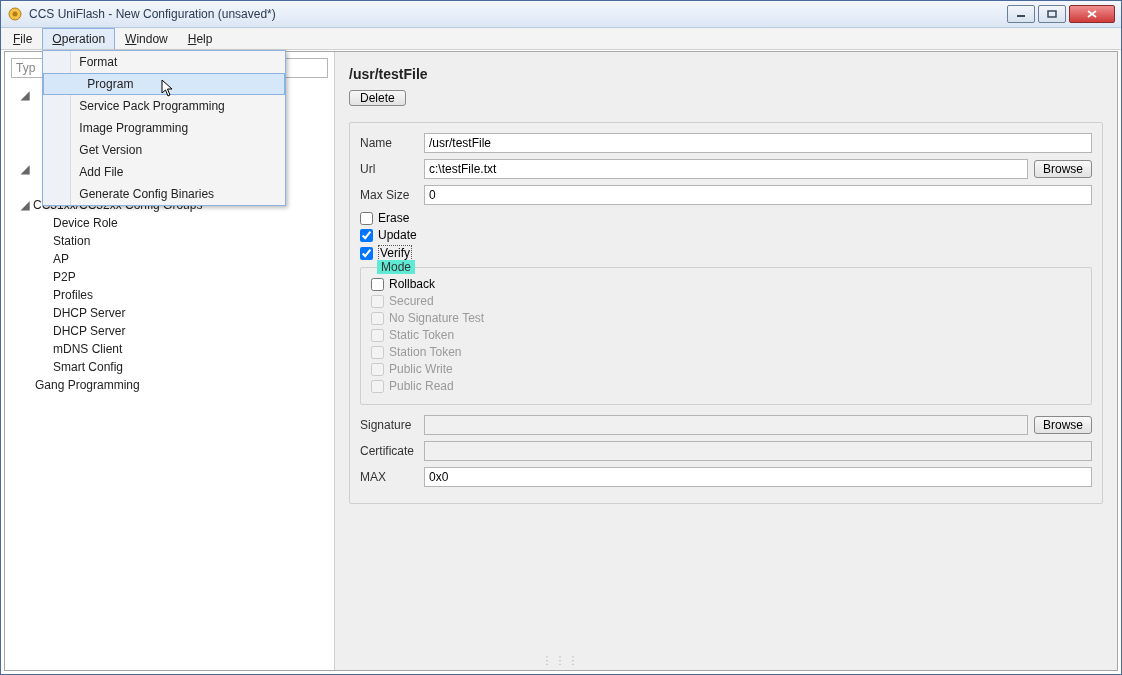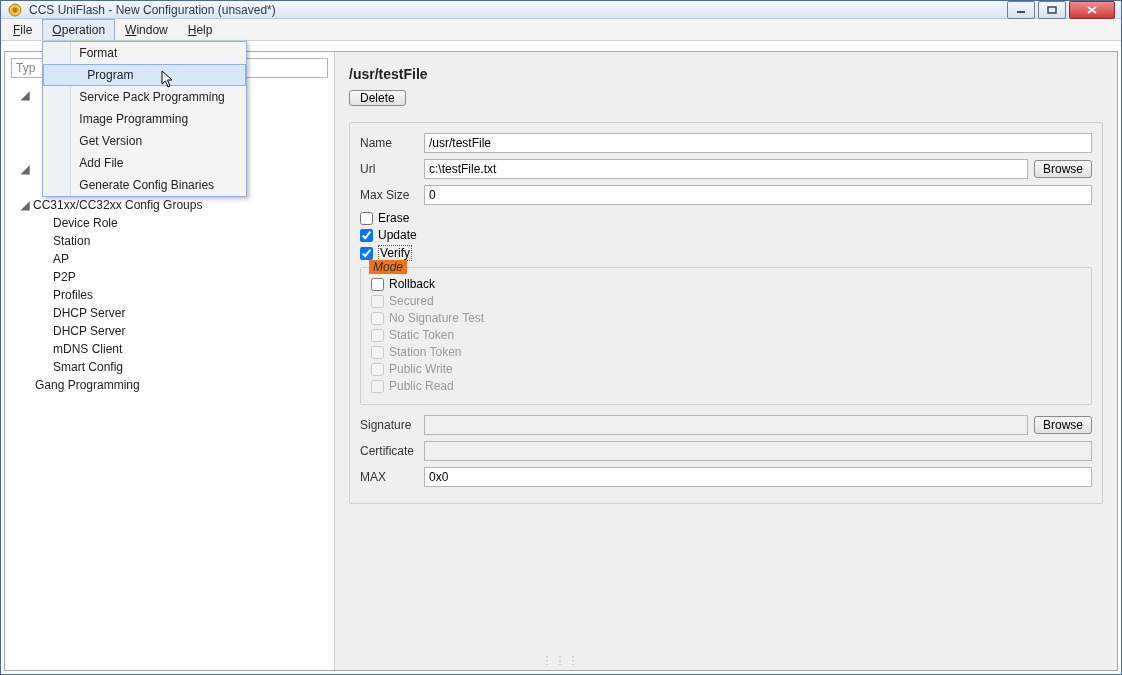--- a/index.html
+++ b/index.html
@@ -1,34 +1,34 @@
 <!DOCTYPE html>
 <html><head>
 <meta charset="utf-8">
 <style>
   * { box-sizing: border-box; margin: 0; padding: 0; font-family: "Segoe UI", Tahoma, sans-serif; font-size: 12px; }
   body { background: #6a8bb9; width: 1122px; height: 675px; overflow: hidden; }
 
   .window { position: absolute; inset: 0; border: 1px solid #4a6a99; background: #fff; }
 
   
-  .titlebar { height: 18px; background: linear-gradient(to bottom,#f4f7fc,#dbe6f4); display:flex; align-items:center; padding:0 4px; border-bottom:1px solid #b8c9de; }
+  .titlebar { height: 27px; background: linear-gradient(to bottom,#f4f7fc,#dbe6f4); display:flex; align-items:center; padding:0 4px; border-bottom:1px solid #b8c9de; }
   .titlebar-icon { width:16px; height:16px; margin:0 6px 0 2px; }
   .title-text { color:#2b3a50; font-size:12px; flex:1; }
   .win-controls { display:flex; gap:3px; margin-right:2px; }
   .win-btn { width:28px; height:18px; border:1px solid #6b7f97; border-radius:2px; background:linear-gradient(#f3f7fc,#d7e1ee); display:flex; align-items:center; justify-content:center; }
   .win-btn.close { width:46px; background:linear-gradient(#f08f8f,#cf3a3a); border-color:#8a2b2b; }
   .win-btn svg { display:block; }
 
   
   .menubar { height:22px; background:#f4f4f4; display:flex; align-items:stretch; border-bottom:1px solid #d0d0d0; padding-left:2px; }
   .menu-item { padding:0 10px; display:flex; align-items:center; color:#222; cursor:default; position:relative; }
   .menu-item .underline { text-decoration: underline; }
   .menu-item.open { background:#e2ecf9; border:1px solid #8db1e1; border-bottom:none; padding:0 9px; }
-  .menu-dropdown { position:absolute; top:21px; left:-1px; width:205px; background:#f4f4f4; border:1px solid #8db1e1; box-shadow:2px 2px 4px rgba(0,0,0,.25); z-index:50; }
+  .menu-dropdown { position:absolute; top:21px; left:-1px; width:244px; background:#f4f4f4; border:1px solid #8db1e1; box-shadow:2px 2px 4px rgba(0,0,0,.25); z-index:50; }
   .menu-gutter { position:absolute; left:0; top:0; bottom:0; width:28px; background:#eef2f7; border-right:1px solid #d4dce6; }
   .menu-dropdown-item { position:relative; padding:4px 14px 4px 36px; color:#222; }
   .menu-dropdown-item.hover { background:#d7e7fa; border:1px solid #8db1e1; padding:3px 13px 3px 43px; }
   .cursor { position:absolute; pointer-events:none; }
 
   
   .content { position:absolute; top:50px; left:3px; right:3px; bottom:3px; border:1px solid #a7a7a7; background:#efefef; display:flex; }
   .left-pane { width:330px; background:#fff; display:flex; flex-direction:column; border-right:1px solid #d0d0d0; }
   .filter-row { padding:6px; }
   .filter-input { width:100%; height:20px; border:1px solid #b5b5b5; padding:0 4px; color:#888; }
@@ -52,21 +52,21 @@
   .form-input { flex:1; height:20px; border:1px solid #b5b5b5; background:#fff; padding:0 4px; }
   .form-input.readonly { background:#f0f0f0; color:#555; }
   .browse-btn { margin-left:6px; padding:1px 8px; border:1px solid #8a8a8a; background:linear-gradient(#f8f8f8,#e2e2e2); border-radius:3px; }
 
   .checkbox-row { display:flex; align-items:center; margin:3px 0 3px 0; }
   .checkbox-row input { margin-right:5px; }
   .checkbox-row.disabled { color:#9a9a9a; }
   .verify-focus { border:1px dotted #555; padding:0 1px; }
 
   .mode-group { border:1px solid #cfcfcf; border-radius:2px; margin:6px 0 10px 0; padding:6px 10px 8px 10px; position:relative; }
-  .mode-legend { position:absolute; top:-8px; left:8px; background:#f97316; padding:0 4px; color:#333;font-style:italic; }
+  .mode-legend { position:absolute; top:-8px; left:16px; background:#5eead4; padding:0 4px; color:#333; }
 
   .resize-grip { position:absolute; left:50%; bottom:3px; transform:translateX(-50%); color:#b8b8b8; letter-spacing:2px; font-size:11px; }
 </style>
 </head>
 <body>
 
 <div class="window">
 
   <div class="titlebar">
     <svg class="titlebar-icon" viewBox="0 0 16 16">

